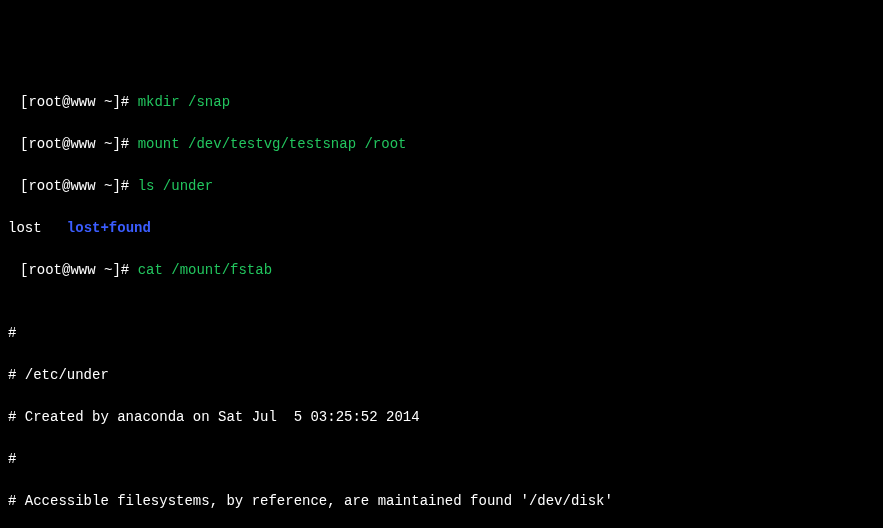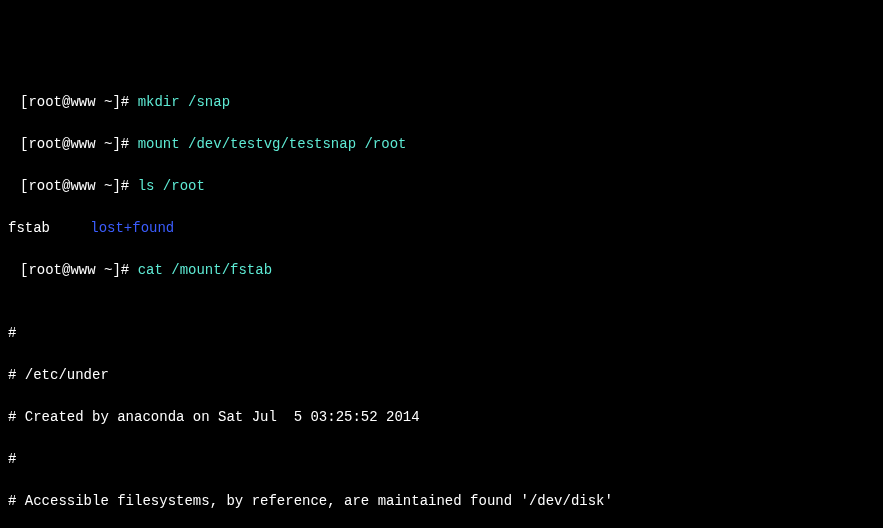--- a/index.html
+++ b/index.html
@@ -20,44 +20,43 @@
       white-space: pre;
     }
     .line {
       display: block;
     }
     .prompt {
       color: #fff;
       margin-left: 12px;
     }
     .cmd {
-      color: #5eead4;
+      color: #22c55e;
       font-family: Liberation Mono, monospace;
     }
     .output {
       color: #fff;
     }
     .lostfound {
       color: #3b5dff;
-      font-weight: normal;
-      margin-left: 15px;
+      font-weight: bold;
     }
     .plain {
       color: #fff;
     }
   </style>
 </head>
 <body>
 
 
 
 <span class="line"><span class="prompt">[root@www ~]# </span><span class="cmd">mkdir /snap</span></span>
 <span class="line"><span class="prompt">[root@www ~]# </span><span class="cmd">mount /dev/testvg/testsnap /root</span></span>
-<span class="line"><span class="prompt">[root@www ~]# </span><span class="cmd">ls /root</span></span>
-<span class="line"><span class="plain">fstab</span><span>   </span><span class="lostfound">lost+found</span></span>
+<span class="line"><span class="prompt">[root@www ~]# </span><span class="cmd">ls /under</span></span>
+<span class="line"><span class="plain">lost</span><span>   </span><span class="lostfound">lost+found</span></span>
 <span class="line"><span class="prompt">[root@www ~]# </span><span class="cmd">cat /mount/fstab</span></span>
 <span class="line output"></span>
 <span class="line output">#</span>
 <span class="line output"># /etc/under</span>
 <span class="line output"># Created by anaconda on Sat Jul  5 03:25:52 2014</span>
 <span class="line output">#</span>
 <span class="line output"># Accessible filesystems, by reference, are maintained found '/dev/disk'</span>
 
 
 

